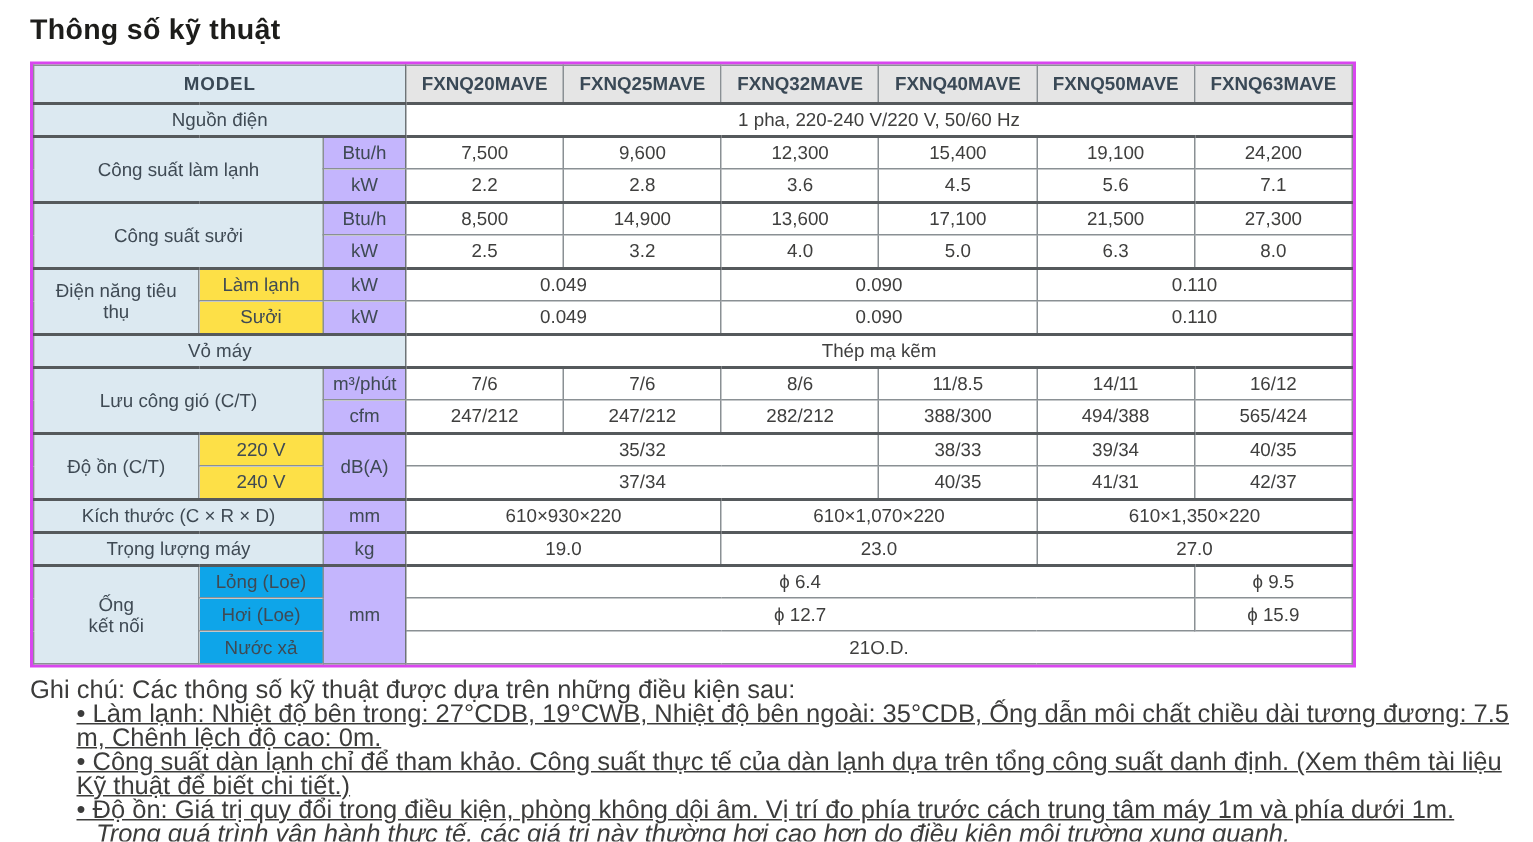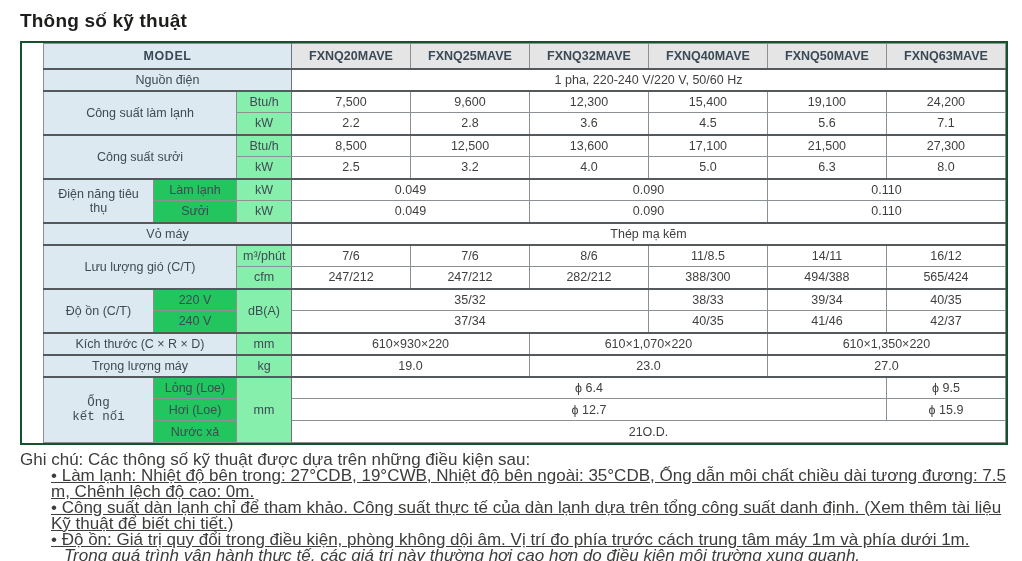--- a/index.html
+++ b/index.html
@@ -6,44 +6,44 @@
   body {
     width:1022px; height:561px; overflow:hidden;
     font-family:"Liberation Sans", sans-serif;
     color:#3f3f3e;
   }
   .page { padding:8px 14px 0 20px; }
   .page-title {
     font-size:19px; font-weight:bold; color:#1d1d1b;
     margin:2px 0 9px 0; letter-spacing:0.2px;
   }
-  .tablewrap { border:2px solid #14532d; width:988px; box-sizing:border-box;padding-left:21px; }
+  .tablewrap { border:2px solid #d946ef; width:884px; box-sizing:border-box; }
   table.spec {
     border-collapse:collapse; table-layout:fixed; width:100%;
   }
   table.spec th, table.spec td {
     border:1px solid #8a9094;
     height:22px; padding:1px 6px;
     font-size:12.5px; line-height:1.12;
     text-align:center; vertical-align:middle;
     overflow:hidden; box-sizing:border-box;
   }
   table.spec tr.hdr th { height:25px; }
   th.model-name  { background:#e5e5e5; color:#3a4956; font-weight:bold; font-size:12.8px; }
   th.model-label { background:#dce9f1; color:#3a4956; font-weight:bold; font-size:10.5px; letter-spacing:0.6px; }
   td.lbl {
     background:#dce9f1; color:#3f4a54; text-align:left; padding-left:8px;margin-top:12px;
   }
-  td.sub { background:#22c55e; color:#3f4a54; }
-  td.sub-left { background:#22c55e; color:#3f4a54; text-align:left; padding-left:8px; }
-  td.unit { background:#86efac; color:#3f4a54; font-size:12px; }
+  td.sub { background:#fde047; color:#3f4a54; }
+  td.sub-left { background:#0ea5e9; color:#3f4a54; text-align:left; padding-left:8px; }
+  td.unit { background:#c4b5fd; color:#3f4a54; font-size:12px; }
   td.val { background:#ffffff; color:#3f3f3e; }
   .g { border-top:2px solid #55595c !important; }
   .vsep { border-right:1.5px solid #6e7477 !important; }
-  .prewrap { white-space:pre-line;font-family:Liberation Mono, monospace; }
+  .prewrap { white-space:pre-line; }
   .notes { margin-top:7px; font-size:17px; line-height:16px; color:#3c3c3b; }
   .note-intro { margin-left:0; }
   .note-bullet { margin-left:31px;text-decoration:underline; }
   .note-continuation { margin-left:44px;font-style:italic; }
 </style>
 </head>
 <body>
 
 <div class="page">
   <div class="page-title">Thông số kỹ thuật</div>
@@ -95,21 +95,21 @@
       <td class="val">3.6</td>
       <td class="val">4.5</td>
       <td class="val">5.6</td>
       <td class="val">7.1</td>
     </tr>
 
     <tr>
       <td class="lbl g" colspan="2" rowspan="2">Công suất sưởi</td>
       <td class="unit g vsep">Btu/h</td>
       <td class="val g">8,500</td>
-      <td class="val g">12,500</td>
+      <td class="val g">14,900</td>
       <td class="val g">13,600</td>
       <td class="val g">17,100</td>
       <td class="val g">21,500</td>
       <td class="val g">27,300</td>
     </tr>
     <tr>
       <td class="unit vsep">kW</td>
       <td class="val">2.5</td>
       <td class="val">3.2</td>
       <td class="val">4.0</td>
@@ -133,21 +133,21 @@
       <td class="val" colspan="2">0.090</td>
       <td class="val" colspan="2">0.110</td>
     </tr>
 
     <tr>
       <td class="lbl g vsep" colspan="3">Vỏ máy</td>
       <td class="val g" colspan="6">Thép mạ kẽm</td>
     </tr>
 
     <tr>
-      <td class="lbl g" colspan="2" rowspan="2">Lưu lượng gió (C/T)</td>
+      <td class="lbl g" colspan="2" rowspan="2">Lưu công gió (C/T)</td>
       <td class="unit g vsep">m³/phút</td>
       <td class="val g">7/6</td>
       <td class="val g">7/6</td>
       <td class="val g">8/6</td>
       <td class="val g">11/8.5</td>
       <td class="val g">14/11</td>
       <td class="val g">16/12</td>
     </tr>
     <tr>
       <td class="unit vsep">cfm</td>
@@ -165,21 +165,21 @@
       <td class="unit g vsep" rowspan="2">dB(A)</td>
       <td class="val g" colspan="3">35/32</td>
       <td class="val g">38/33</td>
       <td class="val g">39/34</td>
       <td class="val g">40/35</td>
     </tr>
     <tr>
       <td class="sub">240 V</td>
       <td class="val" colspan="3">37/34</td>
       <td class="val">40/35</td>
-      <td class="val">41/46</td>
+      <td class="val">41/31</td>
       <td class="val">42/37</td>
     </tr>
 
     <tr>
       <td class="lbl g" colspan="2">Kích thước (C × R × D)</td>
       <td class="unit g vsep">mm</td>
       <td class="val g" colspan="2">610×930×220</td>
       <td class="val g" colspan="2">610×1,070×220</td>
       <td class="val g" colspan="2">610×1,350×220</td>
     </tr>

